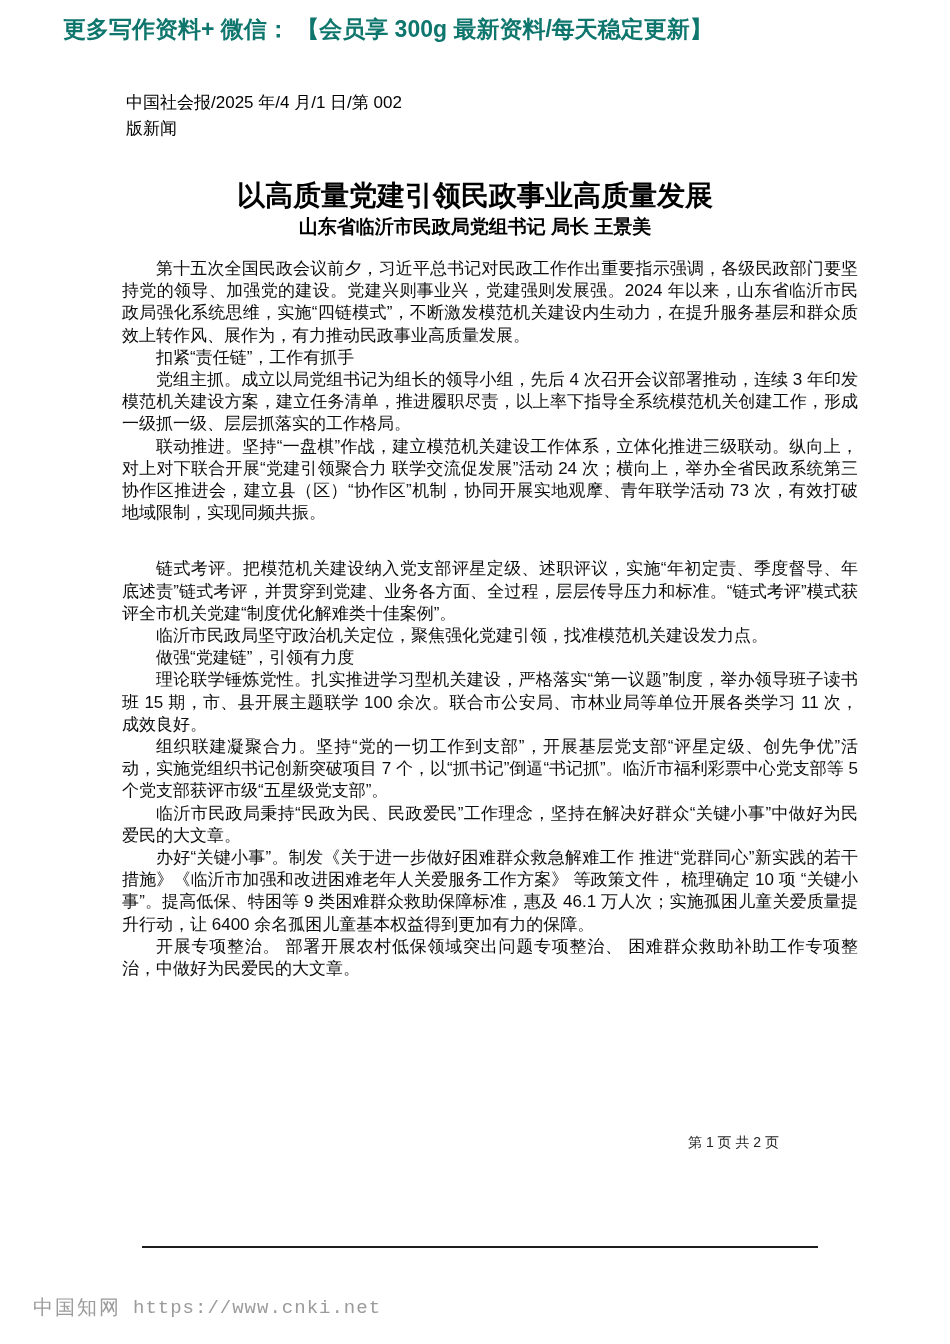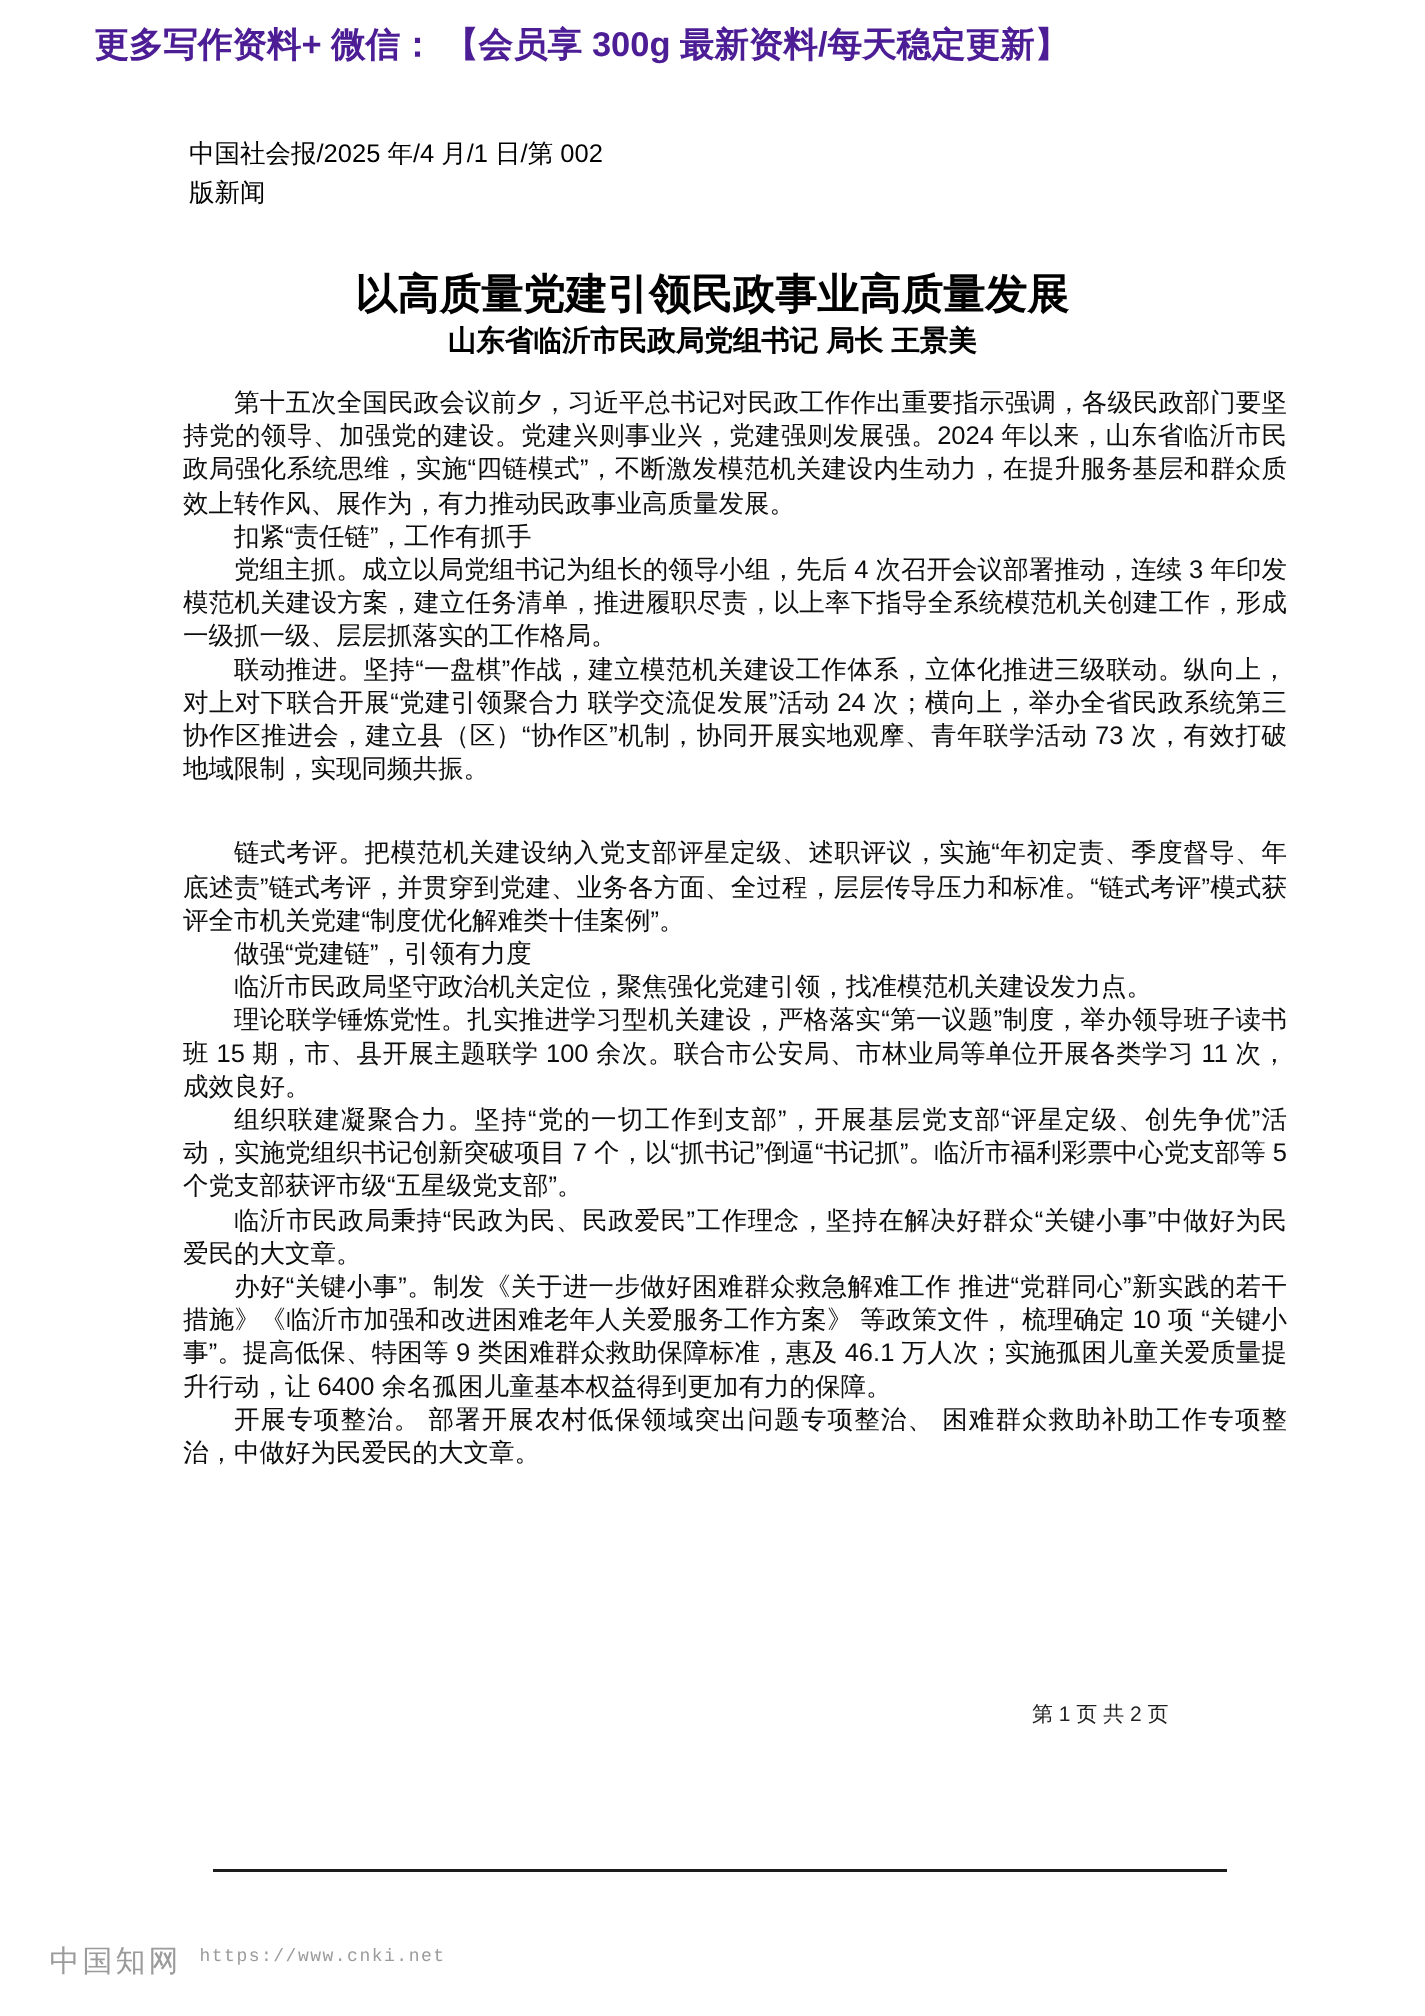--- a/index.html
+++ b/index.html
@@ -11,21 +11,21 @@
     font-family: "Liberation Sans", sans-serif;
     color: #111111;
     overflow: hidden;
   }
   .promo-banner {
     position: absolute;
     left: 63px;
     top: 14px;
     font-size: 23px;
     font-weight: 700;
-    color: #4c1d95;
+    color: #0f766e;
     white-space: nowrap;
   }
   .source-block {
     position: absolute;
     left: 126px;
     top: 90px;
     font-size: 17px;
     line-height: 26px;
     color: #000000;
   }
@@ -86,21 +86,21 @@
     left: 33px;
     top: 1294px;
     font-size: 20px;
     color: #9b9b9b;
     letter-spacing: 2px;
   }
   .footer-url {
     position: absolute;
     left: 133px;
     top: 1297px;
-    font-size: 12px;
+    font-size: 19px;
     font-family: "Liberation Mono", monospace;
     color: #9b9b9b;
     letter-spacing: 1px;
   }
 </style>
 </head>
 <body>
 
 <div class="page">
 
@@ -114,22 +114,22 @@
   <h1 class="article-title">以高质量党建引领民政事业高质量发展</h1>
 
   <div class="article-byline">山东省临沂市民政局党组书记  局长  王景美</div>
 
   <div class="article-body">
     <p>第十五次全国民政会议前夕，习近平总书记对民政工作作出重要指示强调，各级民政部门要坚持党的领导、加强党的建设。党建兴则事业兴，党建强则发展强。2024 年以来，山东省临沂市民政局强化系统思维，实施“四链模式”，不断激发模范机关建设内生动力，在提升服务基层和群众质效上转作风、展作为，有力推动民政事业高质量发展。</p>
     <p>扣紧“责任链”，工作有抓手</p>
     <p>党组主抓。成立以局党组书记为组长的领导小组，先后 4 次召开会议部署推动，连续 3 年印发模范机关建设方案，建立任务清单，推进履职尽责，以上率下指导全系统模范机关创建工作，形成一级抓一级、层层抓落实的工作格局。</p>
     <p>联动推进。坚持“一盘棋”作战，建立模范机关建设工作体系，立体化推进三级联动。纵向上，对上对下联合开展“党建引领聚合力 联学交流促发展”活动 24 次；横向上，举办全省民政系统第三协作区推进会，建立县（区）“协作区”机制，协同开展实地观摩、青年联学活动 73 次，有效打破地域限制，实现同频共振。</p>
     <p class="gap-before">链式考评。把模范机关建设纳入党支部评星定级、述职评议，实施“年初定责、季度督导、年底述责”链式考评，并贯穿到党建、业务各方面、全过程，层层传导压力和标准。“链式考评”模式获评全市机关党建“制度优化解难类十佳案例”。</p>
+    <p>临沂市民政局坚守政治机关定位，聚焦强化党建引领，找准模范机关建设发力点。</p>
     <p>做强“党建链”，引领有力度</p>
-    <p>临沂市民政局坚守政治机关定位，聚焦强化党建引领，找准模范机关建设发力点。</p>
     <p>理论联学锤炼党性。扎实推进学习型机关建设，严格落实“第一议题”制度，举办领导班子读书班 15 期，市、县开展主题联学 100 余次。联合市公安局、市林业局等单位开展各类学习 11 次，成效良好。</p>
     <p>组织联建凝聚合力。坚持“党的一切工作到支部”，开展基层党支部“评星定级、创先争优”活动，实施党组织书记创新突破项目 7 个，以“抓书记”倒逼“书记抓”。临沂市福利彩票中心党支部等 5 个党支部获评市级“五星级党支部”。</p>
     <p>临沂市民政局秉持“民政为民、民政爱民”工作理念，坚持在解决好群众“关键小事”中做好为民爱民的大文章。</p>
     <p>办好“关键小事”。制发《关于进一步做好困难群众救急解难工作 推进“党群同心”新实践的若干措施》《临沂市加强和改进困难老年人关爱服务工作方案》 等政策文件， 梳理确定 10 项 “关键小事”。提高低保、特困等 9 类困难群众救助保障标准，惠及 46.1 万人次；实施孤困儿童关爱质量提升行动，让 6400 余名孤困儿童基本权益得到更加有力的保障。</p>
     <p>开展专项整治。 部署开展农村低保领域突出问题专项整治、 困难群众救助补助工作专项整治，中做好为民爱民的大文章。</p>
   </div>
 
   <div class="page-number">第 1 页 共 2 页</div>
 
   <div class="footer-rule"></div>

